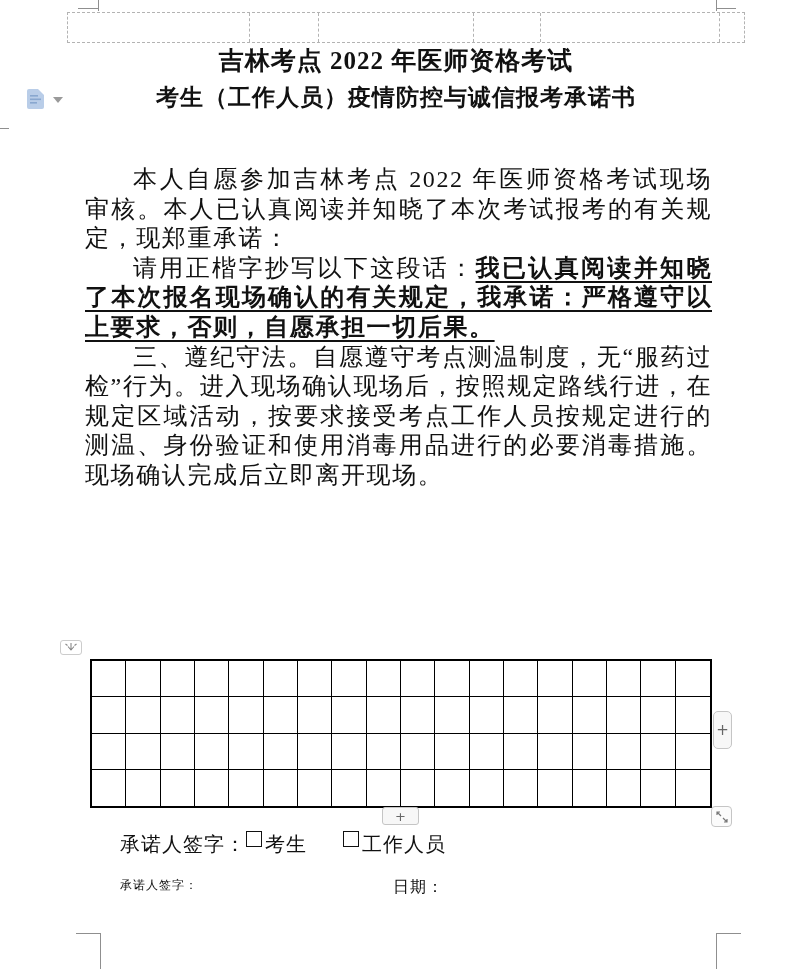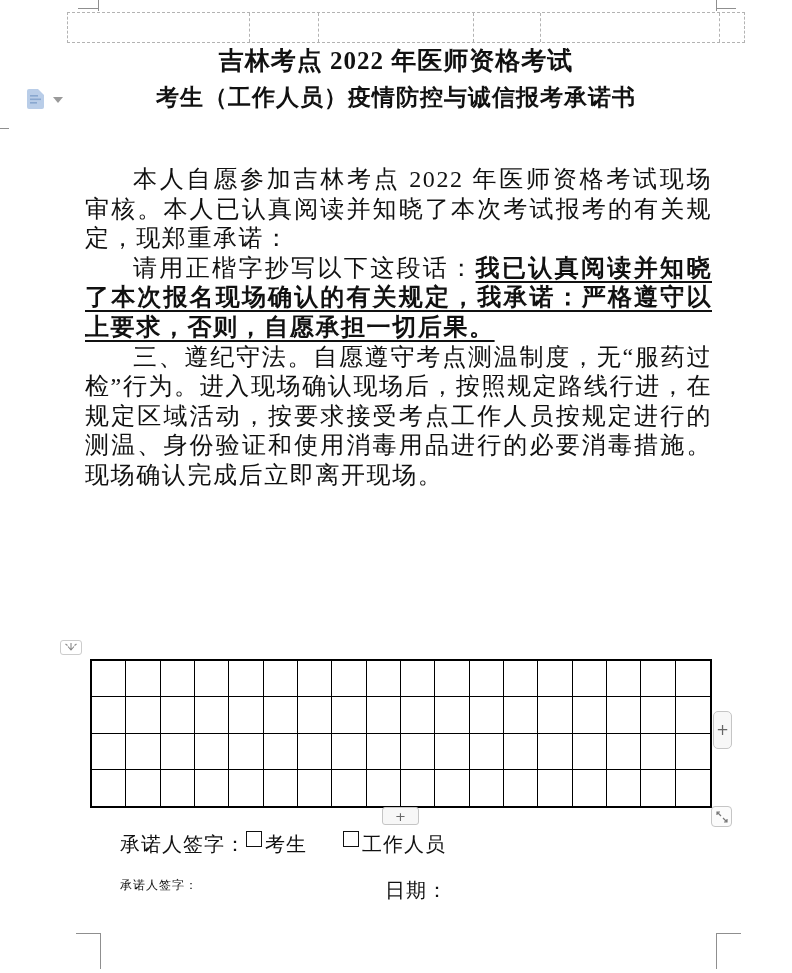--- a/index.html
+++ b/index.html
@@ -54,21 +54,21 @@
     border-left:5px solid transparent;border-right:5px solid transparent;
     border-top:6px solid #9a9a9a;}
   
   .identity-row{position:absolute;left:120px;top:831px;display:flex;align-items:center;
     font-size:20px;letter-spacing:1px;white-space:nowrap;}
   .identity-option{display:flex;align-items:flex-start;}
   .identity-option.staff{margin-left:36px;}
   .checkbox{width:16px;height:16px;border:1.5px solid #111;background:#fff;
     display:inline-block;margin-right:3px;flex:0 0 auto;}
   .sig-label{position:absolute;left:120px;top:877px;font-size:12px;letter-spacing:1px;font-family:Liberation Mono, monospace;}
-  .date-label{position:absolute;left:385px;top:877px;font-size:20px;letter-spacing:1px;}
+  .date-label{position:absolute;left:393px;top:877px;font-size:16px;letter-spacing:1px;}
 </style>
 </head>
 <body>
 
 <div class="page">
 
   <div class="dashed-row">
     <div class="dashed-cell" style="width:182px"></div>
     <div class="dashed-cell" style="width:69px"></div>
     <div class="dashed-cell" style="width:155px"></div>

